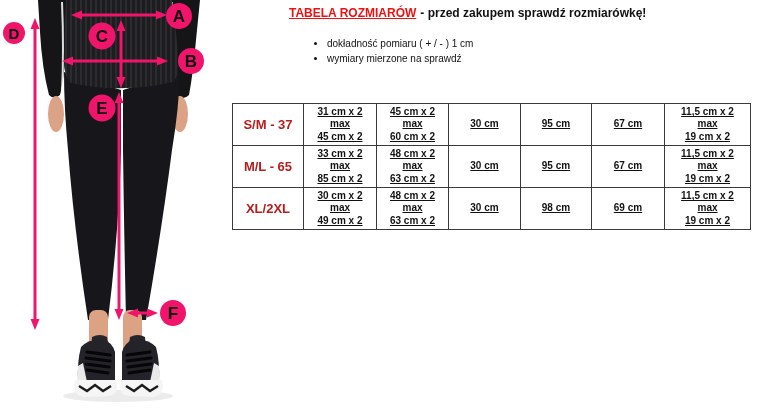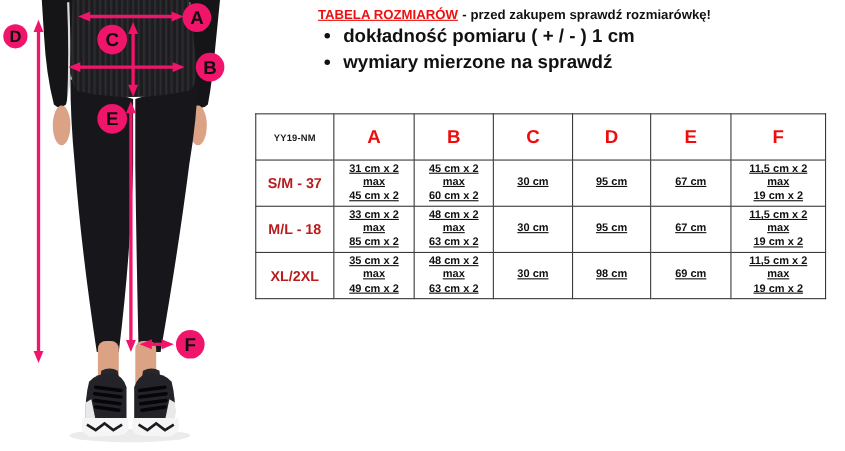--- a/index.html
+++ b/index.html
@@ -3,22 +3,22 @@
 <meta charset="utf-8">
 <style>
   html,body{margin:0;padding:0;}
   body{
     width:768px;height:410px;background:#ffffff;position:relative;overflow:hidden;
     font-family:"Liberation Sans","DejaVu Sans",sans-serif;color:#111;
   }
   .figure-wrap{position:absolute;left:0;top:0;width:230px;height:410px;}
   .title-line{position:absolute;left:289px;top:6px;font-size:12px;font-weight:bold;white-space:nowrap;}
   .title-red{color:#ee1111;text-decoration:underline;margin-right:4px;}
-  .notes{position:absolute;left:296px;top:23px;margin:0;padding-left:16px;
-         font-size:17px;font-weight:bold;}
+  .notes{position:absolute;left:296px;top:23px;margin:15px;padding-left:16px;
+         font-size:10px;font-weight:normal;}
   .notes li{margin:0 0 4px 0;list-style:disc;}
   table.size{position:absolute;left:232px;top:103px;border-collapse:collapse;table-layout:fixed;}
   table.size td,table.size th{border:1px solid #3a3a3a;text-align:center;vertical-align:middle;padding:0;background:#fff;}
   tr.hdr{height:42px;}
   tr.data{height:42px;}
   .code{font-size:8.5px;font-weight:bold;color:#1a1a1a;letter-spacing:.2px;}
   .colL{font-size:17px;font-weight:bold;color:#f00c0c;}
   .sizeL{font-size:13px;font-weight:bold;color:#b91c1c;}
   .val{font-size:10px;font-weight:bold;color:#111;white-space:pre-line;line-height:1.22;text-decoration:underline;}
   svg text.mk{font-family:"Liberation Sans","DejaVu Sans",sans-serif;font-weight:bold;fill:#0e0e0e;text-anchor:middle;}
@@ -158,62 +158,53 @@
   <colgroup>
     <col style="width:71px">
       <col style="width:73px">
       <col style="width:72px">
       <col style="width:72px">
     <col style="width:71px">
       <col style="width:73px">
       <col style="width:86px">
   </colgroup>
   <tbody>
-      <tr class="hdr">
-    <th class="code">YY19-NM</th>
-    <th class="colL">A</th>
-    <th class="colL">B</th>
-    <th class="colL">C</th>
-    <th class="colL">D</th>
-    <th class="colL">E</th>
-    <th class="colL">F</th>
-  </tr>
   <tr class="data">
     <td class="sizeL">S/M - 37</td>
     <td class="val">31 cm x 2
 max
 45 cm x 2</td>
     <td class="val">45 cm x 2
 max
 60 cm x 2</td>
     <td class="val">30 cm</td>
     <td class="val">95 cm</td>
     <td class="val">67 cm</td>
     <td class="val">11,5 cm x 2
 max
 19 cm x 2</td>
   </tr>
   <tr class="data">
-    <td class="sizeL">M/L - 18</td>
+    <td class="sizeL">M/L - 65</td>
     <td class="val">33 cm x 2
 max
 85 cm x 2</td>
     <td class="val">48 cm x 2
 max
 63 cm x 2</td>
     <td class="val">30 cm</td>
     <td class="val">95 cm</td>
     <td class="val">67 cm</td>
     <td class="val">11,5 cm x 2
 max
 19 cm x 2</td>
   </tr>
   <tr class="data">
     <td class="sizeL">XL/2XL</td>
-    <td class="val">35 cm x 2
+    <td class="val">30 cm x 2
 max
 49 cm x 2</td>
     <td class="val">48 cm x 2
 max
 63 cm x 2</td>
     <td class="val">30 cm</td>
     <td class="val">98 cm</td>
     <td class="val">69 cm</td>
     <td class="val">11,5 cm x 2
 max

